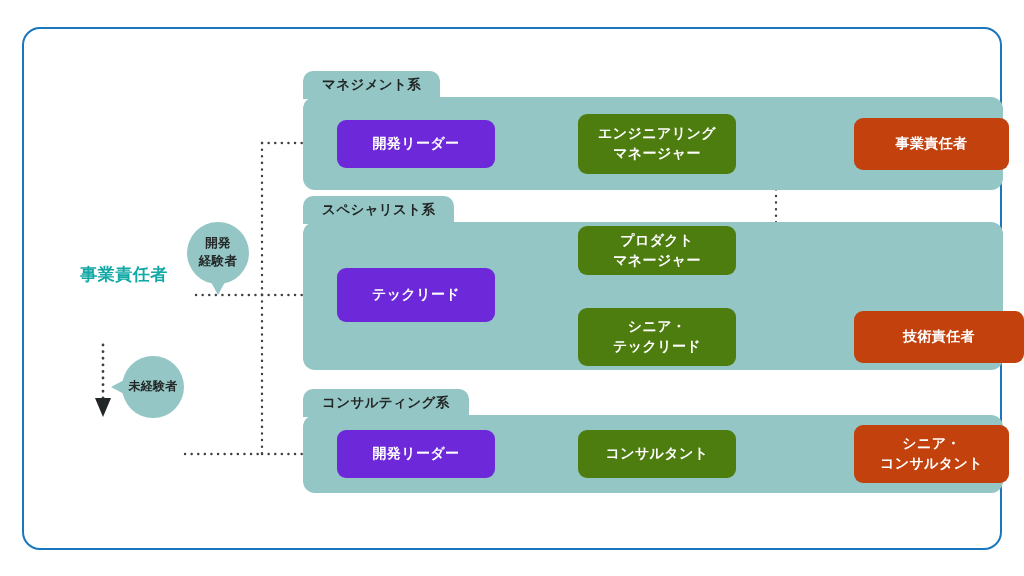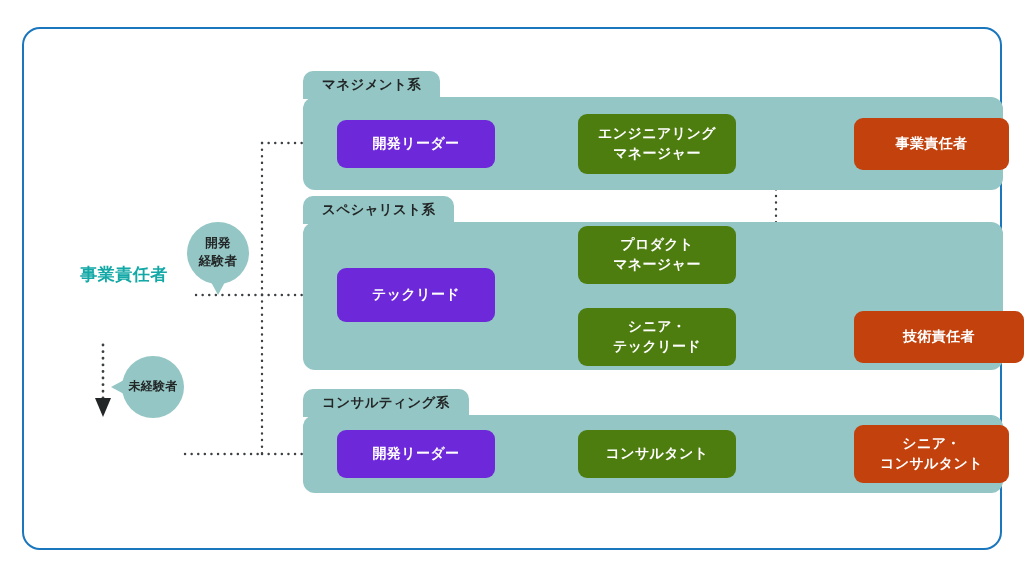--- a/index.html
+++ b/index.html
@@ -160,21 +160,21 @@
   <div class="node lvl3" style="left:820px;top:118px;width:155px;height:52px;">
     <span>事業責任者</span>
   </div>
 
   <div class="band band-spec">
     <div class="band-tab">スペシャリスト系</div>
   </div>
   <div class="node lvl1" style="left:337px;top:268px;width:158px;height:54px;">
     <span>テックリード</span>
   </div>
-  <div class="node lvl2" style="left:578px;top:226px;width:158px;height:58px;">
+  <div class="node lvl2" style="left:578px;top:226px;width:158px;height:49px;">
     <span>
       <span>プロダクト</span><br>
       <span>マネージャー</span>
     </span>
   </div>
   <div class="node lvl2" style="left:578px;top:308px;width:158px;height:58px;">
     <span>
       <span>シニア・</span><br>
       <span>テックリード</span>
     </span>

